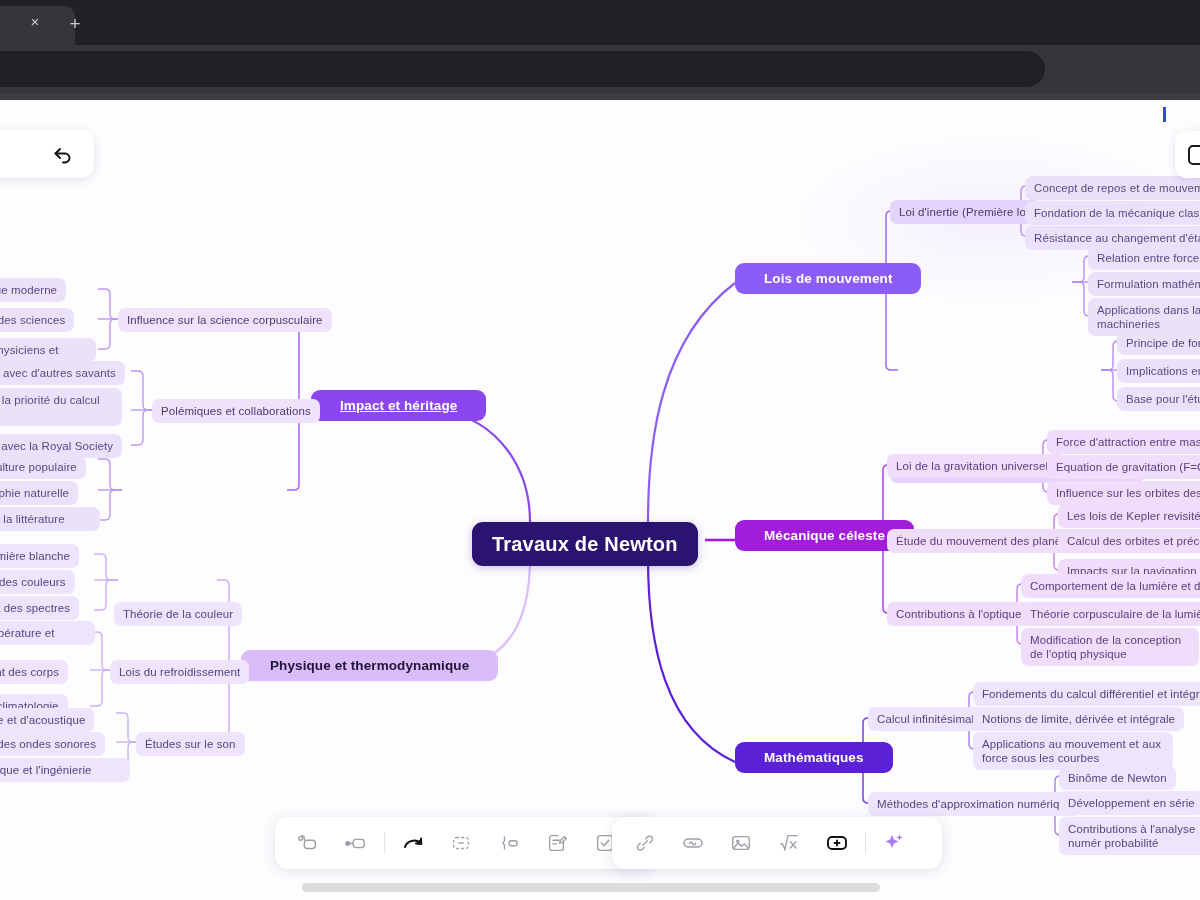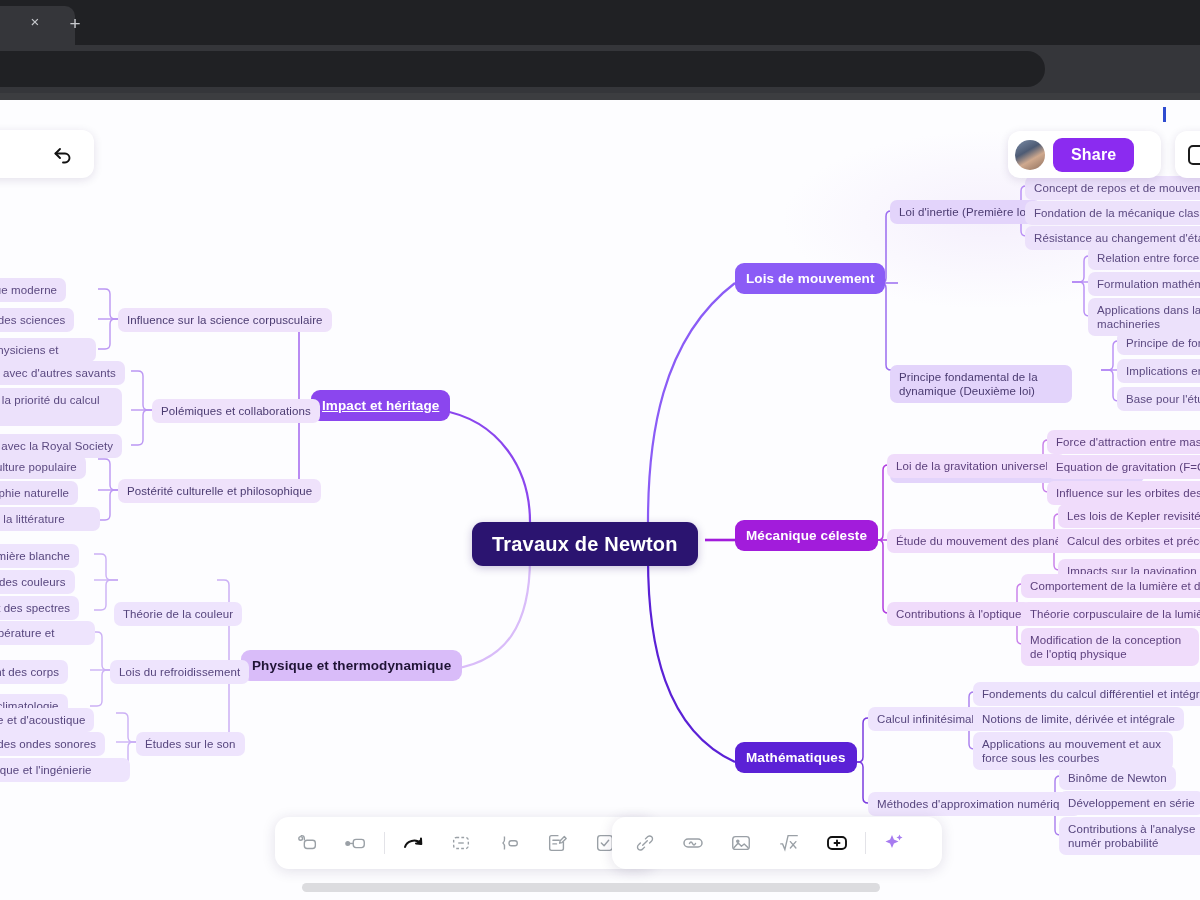--- a/index.html
+++ b/index.html
@@ -103,21 +103,21 @@
     padding: 9px 20px;
     letter-spacing: .2px;
     box-shadow: 0 2px 9px rgba(43,20,112,.25);
   }
   .node-main {
     color: #ffffff;
     font-weight: 600;
     font-size: 13.5px;
     line-height: 17px;
     border-radius: 9px;
-    padding: 7px 11px;
+    padding: 7px 29px;
   }
   .node-main.dark-text { color: #201436; font-weight: 600; }
 
   .node-l2 { background: #e3d4fb; color: #4a3a70; }
   .node-l2b { background: #efe2fb; color: #4a3a70; }
   .node-l3 { background: #ece1fb; color: #5b4980; }
   .node-l3p { background: #f0dcfb; color: #5b3f7c; }
   .node-l3v { background: #eee4fd; color: #56457d; }
 
   
@@ -296,21 +296,20 @@
 
     <div class="node node-root" style="left:472px; top:422px;">Travaux de Newton</div>
 
     <div class="node node-main" style="left:735px; top:163px; background:#8b5cf6;">Lois de mouvement</div>
     <div class="node node-main" style="left:735px; top:420px; background:#a21cdb;">Mécanique céleste</div>
     <div class="node node-main" style="left:735px; top:642px; background:#5b21d6;">Mathématiques</div>
     <div class="node node-main" style="left:311px; top:290px; background:#8b46ee;text-decoration:underline;">Impact et héritage</div>
     <div class="node node-main dark-text" style="left:241px; top:550px; background:#d9bcf9;">Physique et thermodynamique</div>
 
     <div class="node node-l2" style="left:890px; top:100px;">Loi d'inertie (Première loi)</div>
-    <div class="node node-l2 wrap" style="left:890px; top:265px; width:182px; top:265px;">Principe fondamental de la dynamique (Deuxième loi)</div>
 
     <div class="node node-l2" style="left:890px; top:359px;">Loi de l'action et de la réaction (Troisième loi)</div>
 
     <div class="node node-l3" style="left:1025px; top:76px;">Concept de repos et de mouvement un</div>
     <div class="node node-l3" style="left:1025px; top:101px;">Fondation de la mécanique classique</div>
     <div class="node node-l3" style="left:1025px; top:126px;">Résistance au changement d'état de m</div>
 
     <div class="node node-l3" style="left:1088px; top:146px;">Relation entre force, mas</div>
     <div class="node node-l3" style="left:1088px; top:172px;">Formulation mathématiqu</div>
     <div class="node node-l3 wrap" style="left:1088px; top:198px; width:160px;">Applications dans la conç machineries</div>
@@ -341,21 +340,20 @@
     <div class="node node-l3v" style="left:973px; top:582px;">Fondements du calcul différentiel et intégral</div>
     <div class="node node-l3v" style="left:973px; top:607px;">Notions de limite, dérivée et intégrale</div>
     <div class="node node-l3v wrap" style="left:973px; top:632px; width:200px;">Applications au mouvement et aux force sous les courbes</div>
 
     <div class="node node-l3v" style="left:1059px; top:666px;">Binôme de Newton</div>
     <div class="node node-l3v" style="left:1059px; top:691px;">Développement en série</div>
     <div class="node node-l3v wrap" style="left:1059px; top:717px; width:175px;">Contributions à l'analyse numér probabilité</div>
 
     <div class="node node-l2b" style="left:118px; top:208px;">Influence sur la science corpusculaire</div>
     <div class="node node-l2b" style="left:152px; top:299px;">Polémiques et collaborations</div>
-    <div class="node node-l2b" style="left:118px; top:379px;">Postérité culturelle et philosophique</div>
 
     <div class="node node-l3" style="left:-60px; top:178px;">scientifique moderne</div>
     <div class="node node-l3" style="left:-60px; top:208px;">gnement des sciences</div>
     <div class="node node-l3 wrap" style="left:-60px; top:238px; width:156px;">s futurs physiciens et</div>
 
     <div class="node node-l3" style="left:-60px; top:261px;">ondances avec d'autres savants</div>
     <div class="node node-l3 wrap" style="left:-60px; top:288px; width:182px;">autour de la priorité du calcul simal</div>
     <div class="node node-l3" style="left:-60px; top:334px;">aboration avec la Royal Society</div>
 
     <div class="node node-l3" style="left:-60px; top:355px;">dans la culture populaire</div>
@@ -380,24 +378,20 @@
 
     <div class="undo-panel">
       <div class="icon-btn">
         <svg width="24" height="24" viewBox="0 0 24 24" fill="none" stroke="#121212" stroke-width="1.9" stroke-linecap="round" stroke-linejoin="round">
           <path d="M9 7L4.5 11.5 9 16"></path>
             <path d="M4.5 11.5H14a4.5 4.5 0 010 9h-2"></path>
         </svg>
       </div>
     </div>
 
-    <div class="share-panel">
-      <div class="avatar"></div>
-      <button class="share-btn">Share</button>
-    </div>
     <div class="right-panel2">
       <div class="sq-icon"></div>
     </div>
 
     <div class="bottom-toolbar">
       <div class="tool">
         <svg width="22" height="22" viewBox="0 0 24 24" fill="none" stroke="#9aa0a6" stroke-width="1.5">
           <rect x="8" y="9" width="12" height="9" rx="3"></rect>
             <path d="M8 9V7a3 3 0 00-3-3H4"></path>
             <circle cx="4" cy="7" r="2"></circle>

